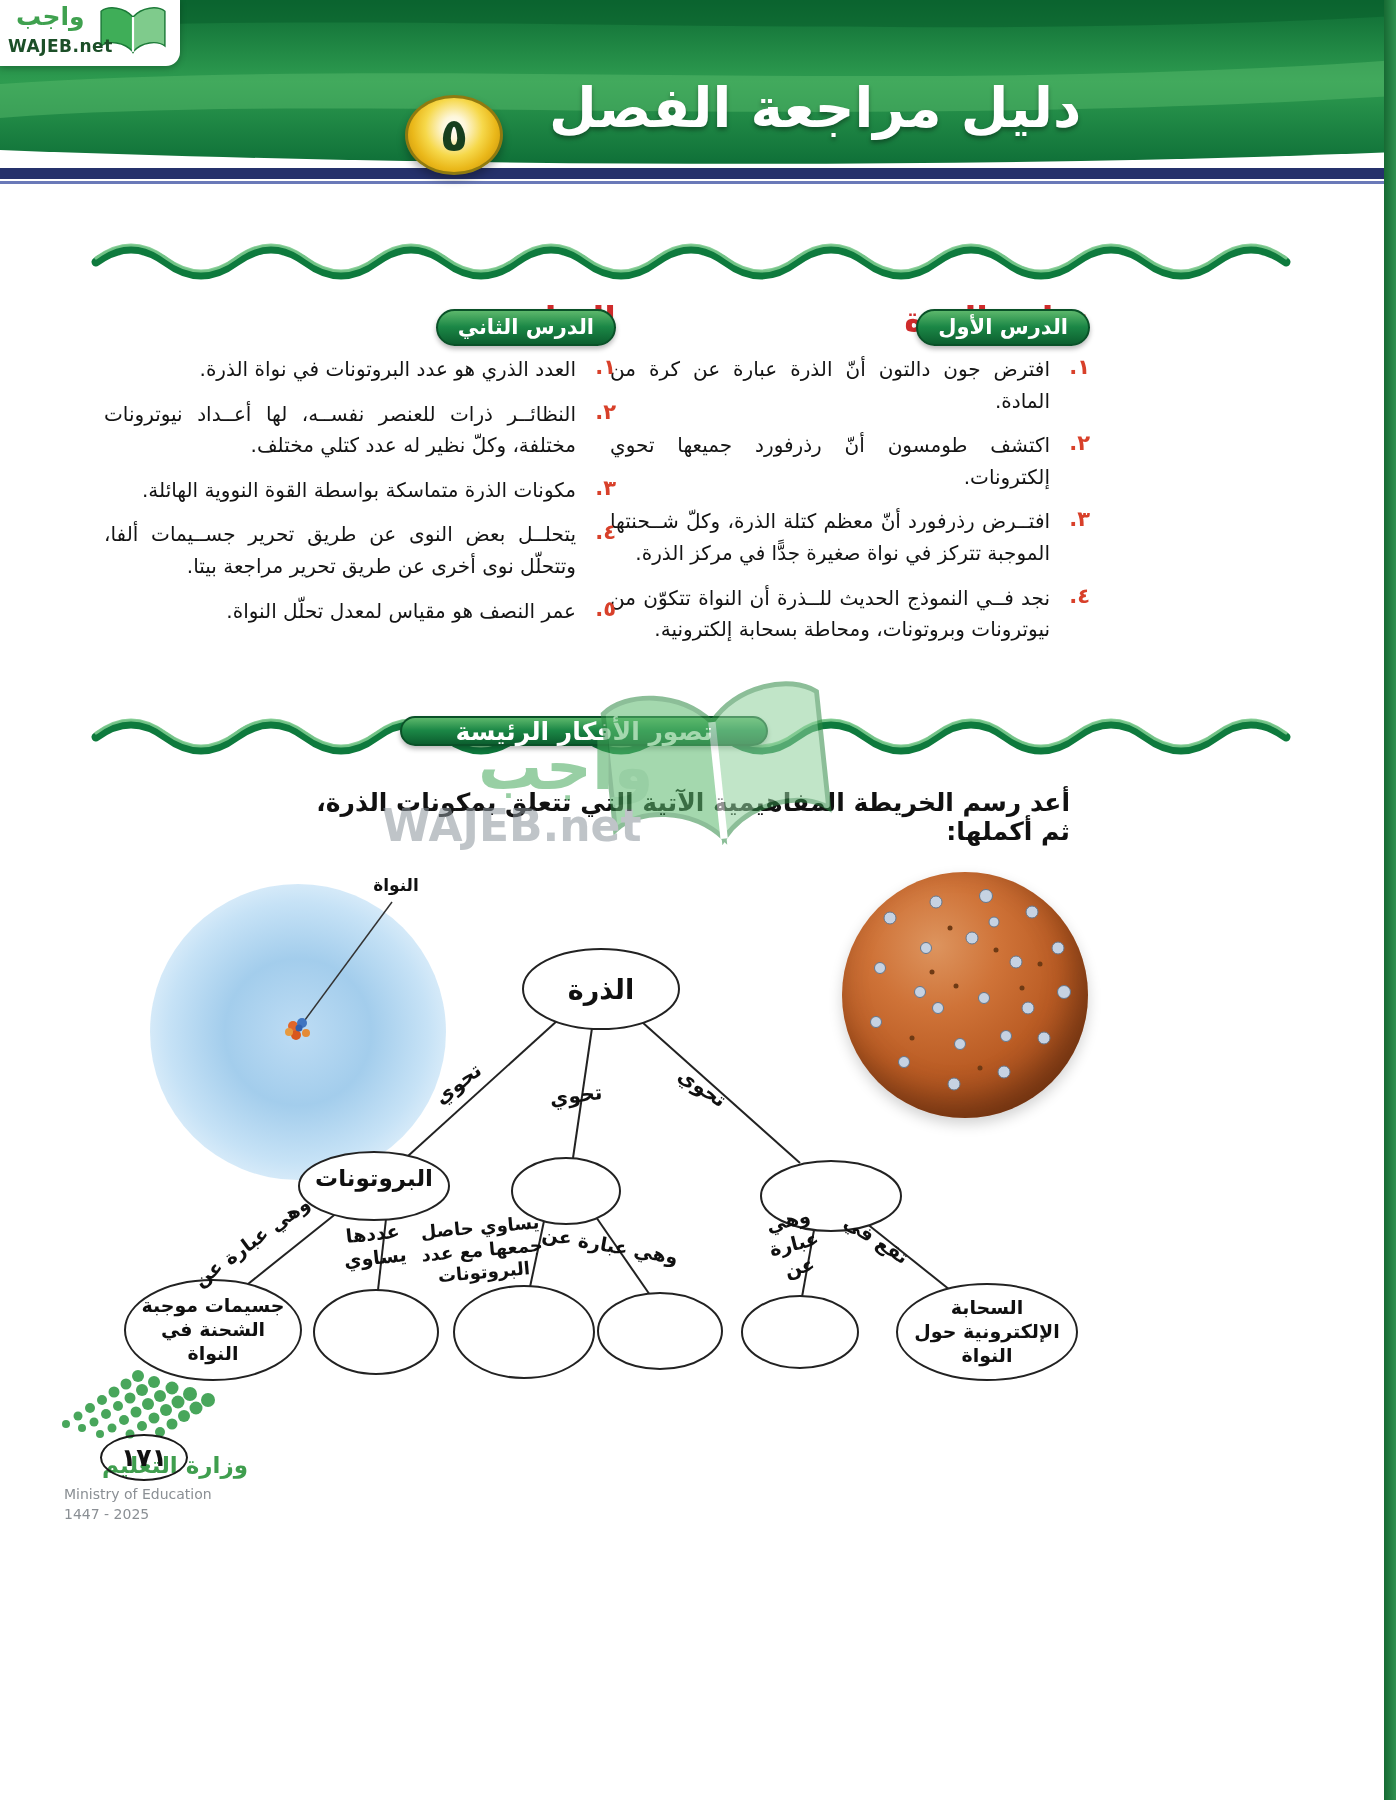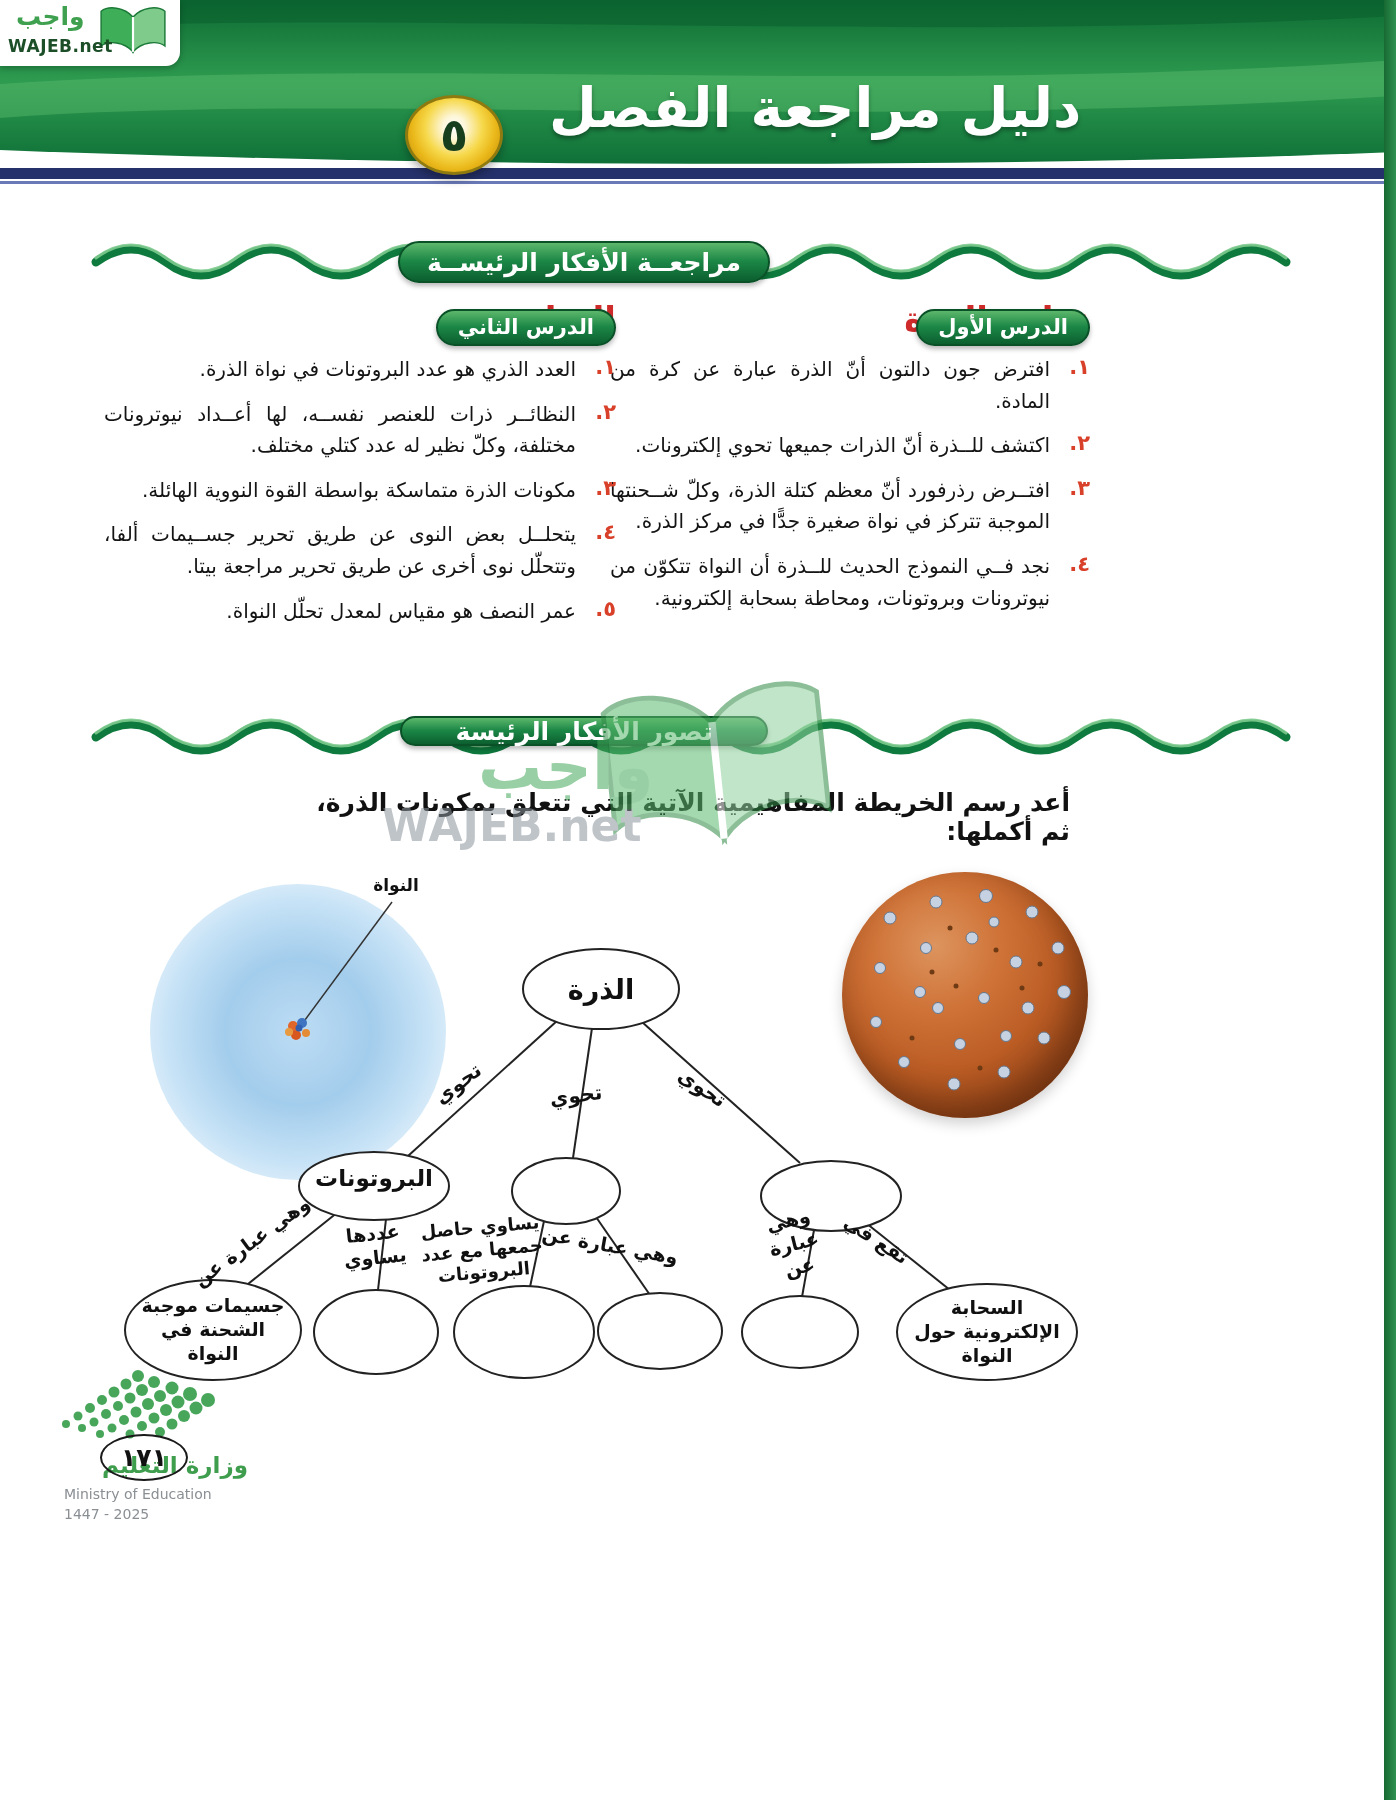--- a/index.html
+++ b/index.html
@@ -106,35 +106,34 @@
       <line x1="50" y1="18" x2="50" y2="66" stroke="#ffffff" stroke-width="3"></line>
     </svg>
     <div class="lt-ar">واجب</div>
     <div class="lt-site">WAJEB.net</div>
   </div>
 
   <svg class="wave" style="top:222px" width="1396" height="80">
     <path d="M96,40 q35,-26 70,0 t70,0 t70,0 t70,0 t70,0 t70,0 t70,0 t70,0 t70,0 t70,0 t70,0 t70,0 t70,0 t70,0 t70,0 t70,0 t70,0" fill="none" stroke="#0e7a3d" stroke-width="9" stroke-linecap="round"></path>
     <path d="M96,36 q35,-26 70,0 t70,0 t70,0 t70,0 t70,0 t70,0 t70,0 t70,0 t70,0 t70,0 t70,0 t70,0 t70,0 t70,0 t70,0 t70,0 t70,0" fill="none" stroke="#7ecb8f" stroke-width="3" stroke-linecap="round" opacity="0.9"></path>
   </svg>
-  <div class="pill pill-banner" style="left:398px; top:241px; width:372px; height:42px;">مراجعــة الأفكار الرئيســة</div>
 
   <div class="col col1">
     <div class="lesson-head">
       <div class="pill lesson-badge">الدرس الأول</div>
       <div class="lesson-title">نماذج الذرة</div>
     </div>
     <ol class="review-list">
       <li class="review-item">
         <span class="num">١.</span>
         <span class="txt">افترض جون دالتون أنّ الذرة عبارة عن كرة من المادة.</span>
       </li>
       <li class="review-item">
         <span class="num">٢.</span>
-        <span class="txt">اكتشف للــذرة أنّ الذرات جميعها تحوي إلكترونات.</span>
+        <span class="txt">اكتشف طومسون أنّ رذرفورد جميعها تحوي إلكترونات.</span>
       </li>
       <li class="review-item">
         <span class="num">٣.</span>
         <span class="txt">افتــرض رذرفورد أنّ معظم كتلة الذرة، وكلّ شــحنتها الموجبة تتركز في نواة صغيرة جدًّا في مركز الذرة.</span>
       </li>
       <li class="review-item">
         <span class="num">٤.</span>
         <span class="txt">نجد فــي النموذج الحديث للــذرة أن النواة تتكوّن من نيوترونات وبروتونات، ومحاطة بسحابة إلكترونية.</span>
       </li>
     </ol>

